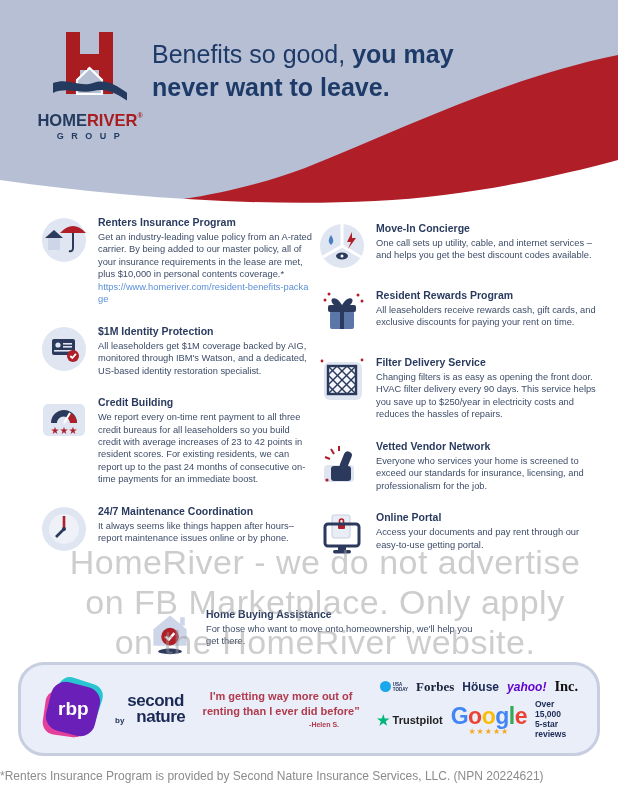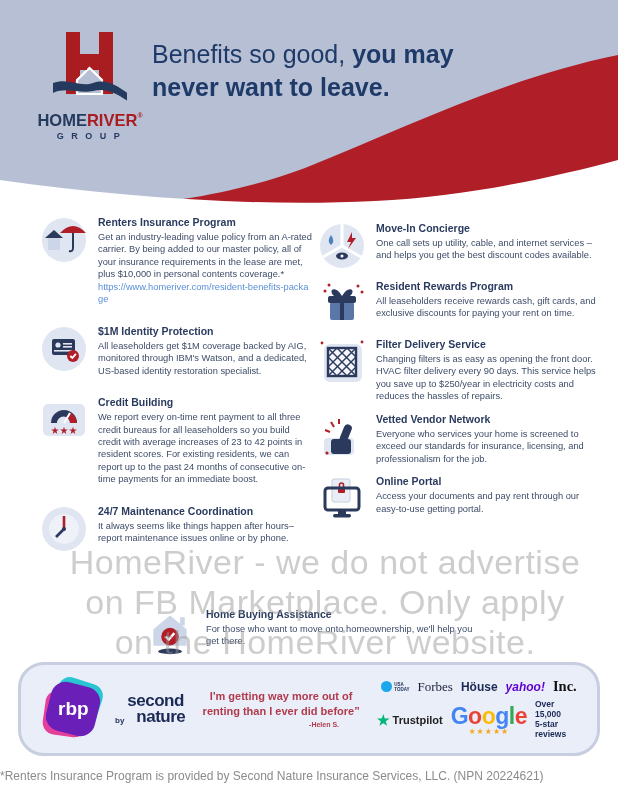--- a/index.html
+++ b/index.html
@@ -9,21 +9,21 @@
   .hdr-svg{position:absolute;top:0;left:0;display:block;}
   .logo{position:absolute;left:34px;top:32px;width:112px;text-align:center;}
   .logo-svg{display:block;margin:0 auto;}
   .logo-word{font-weight:bold;font-size:16.5px;letter-spacing:0;line-height:1;}
   .home{color:#243a5e}.river{color:#a91c20}.reg{font-size:7px;color:#a91c20;vertical-align:top;}
   .group{color:#243a5e;font-size:9px;font-weight:bold;letter-spacing:7.5px;margin-top:2px;margin-left:4px;}
   .title{position:absolute;left:152px;top:38px;font-size:25px;color:#1e3a68;line-height:1.3;}
   .title .bold{font-weight:bold;}
   
   .col-left{position:absolute;left:40px;top:216px;width:270px;display:flex;flex-direction:column;gap:19px;}
-  .col-right{position:absolute;left:318px;top:222px;width:284px;display:flex;flex-direction:column;gap:10px;}
+  .col-right{position:absolute;left:318px;top:222px;width:284px;display:flex;flex-direction:column;gap:19px;}
   .item{display:flex;gap:10px;}
   .ic{flex:none;width:48px;height:48px;}
   .item-title{font-size:10.5px;font-weight:bold;color:#2a3b5f;margin-bottom:3px;}
   .item-body{font-size:9.3px;color:#3d4c68;line-height:1.34;}
   .item-link{font-size:9.3px;color:#5b8fd9;line-height:1.34;display:block;width:215px;word-break:break-all;text-decoration:none;}
   .homebuy{position:absolute;left:146px;top:608px;display:flex;gap:12px;width:340px;}
   
   .watermark{position:absolute;left:16px;top:498px;width:100%;text-align:center;
              font-size:34px;line-height:1.18;color:rgba(150,150,150,0.48);
              letter-spacing:0.5px;pointer-events:none;z-index:5;margin-top:44px;}
@@ -42,21 +42,21 @@
   .by{font-size:8px;color:#24335a;margin-top:7px;font-weight:bold;}
   .nature{font-size:17px;font-weight:bold;color:#1b2a55;line-height:0.95;letter-spacing:-0.5px;}
   .nature .l2{margin-left:9px;}
   .quote{flex:1;text-align:center;color:#b13a4d;font-weight:bold;font-size:11px;line-height:1.35;padding:0 4px;}
   .quote-attr{font-size:7px;text-align:right;padding-right:26px;margin-top:1px;font-weight:bold;}
   .press{flex:none;width:204px;display:flex;flex-direction:column;gap:5px;align-items:center;}
   .press-row{display:flex;align-items:center;gap:8px;}
   .usat{display:flex;align-items:center;gap:2px;}
   .usat-dot{width:11px;height:11px;border-radius:50%;background:#1aa7ec;}
   .usat-txt{font-size:4.5px;font-weight:bold;color:#1b2a55;line-height:1.15;}
-  .forbes{font-family:"Liberation Serif",serif;font-weight:normal;font-size:13px;color:#18203a;}
+  .forbes{font-family:"Liberation Serif",serif;font-weight:bold;font-size:13px;color:#18203a;}
   .house{font-weight:bold;font-size:12px;color:#1b2a55;}
   .yahoo{font-weight:bold;font-style:italic;font-size:12px;color:#5f01d1;}
   .inc{font-family:"Liberation Serif",serif;font-weight:bold;font-size:14.5px;color:#111;}
   .tp{display:flex;align-items:center;gap:3px;font-size:11px;font-weight:bold;color:#222;}
   .tp-star{color:#00b67a;font-size:14px;}
   .google{text-align:center;line-height:1;}
   .g-word{font-size:23px;font-weight:bold;letter-spacing:-0.5px;}
   .g-blue{color:#4285F4}.g-red{color:#EA4335}.g-yel{color:#FBBC05}.g-grn{color:#34A853}
   .g-stars{font-size:8px;color:#f6a821;letter-spacing:1px;margin-top:0px;}
   .reviews{font-size:8.5px;font-weight:bold;color:#1b2a55;line-height:1.15;}

